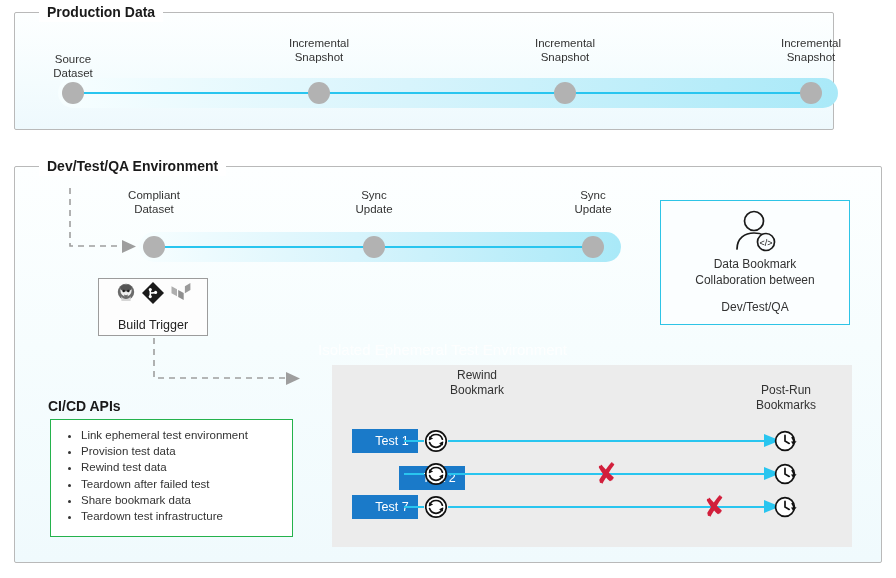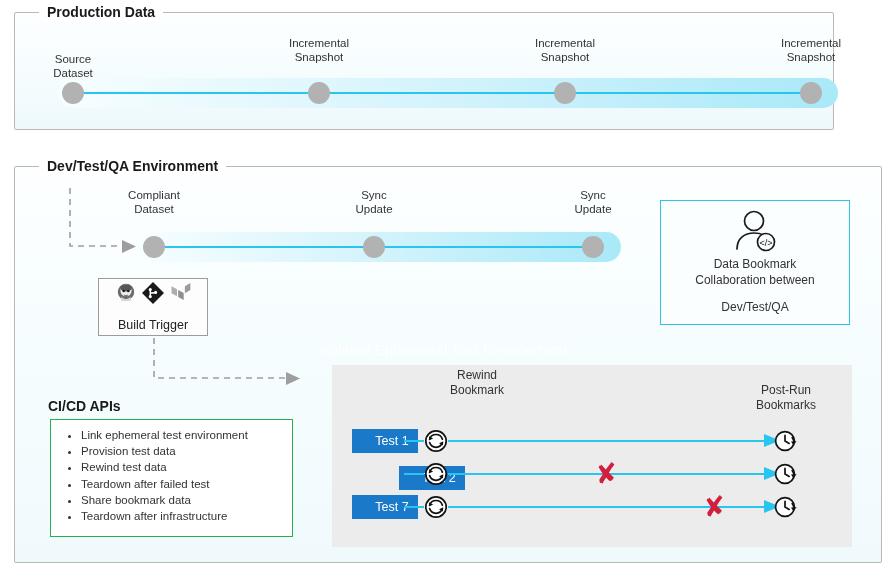--- a/index.html
+++ b/index.html
@@ -180,21 +180,21 @@
 </svg>
 
 <div id="cicd-title">CI/CD APIs</div>
 <div id="cicd-box">
   <ul>
     <li>Link ephemeral test environment</li>
     <li>Provision test data</li>
     <li>Rewind test data</li>
     <li>Teardown after failed test</li>
     <li>Share bookmark data</li>
-    <li>Teardown after infrastructure</li>
+    <li>Teardown test infrastructure</li>
   </ul>
 </div>
 
 <div id="watermark">Isolated Ephemeral Test Environment</div>
 
 <div id="test-panel"></div>
 
 <div class="col-head" style="left:437px;top:368px;margin-left:40px;">
   <div>Rewind</div>
   <div>Bookmark</div>

